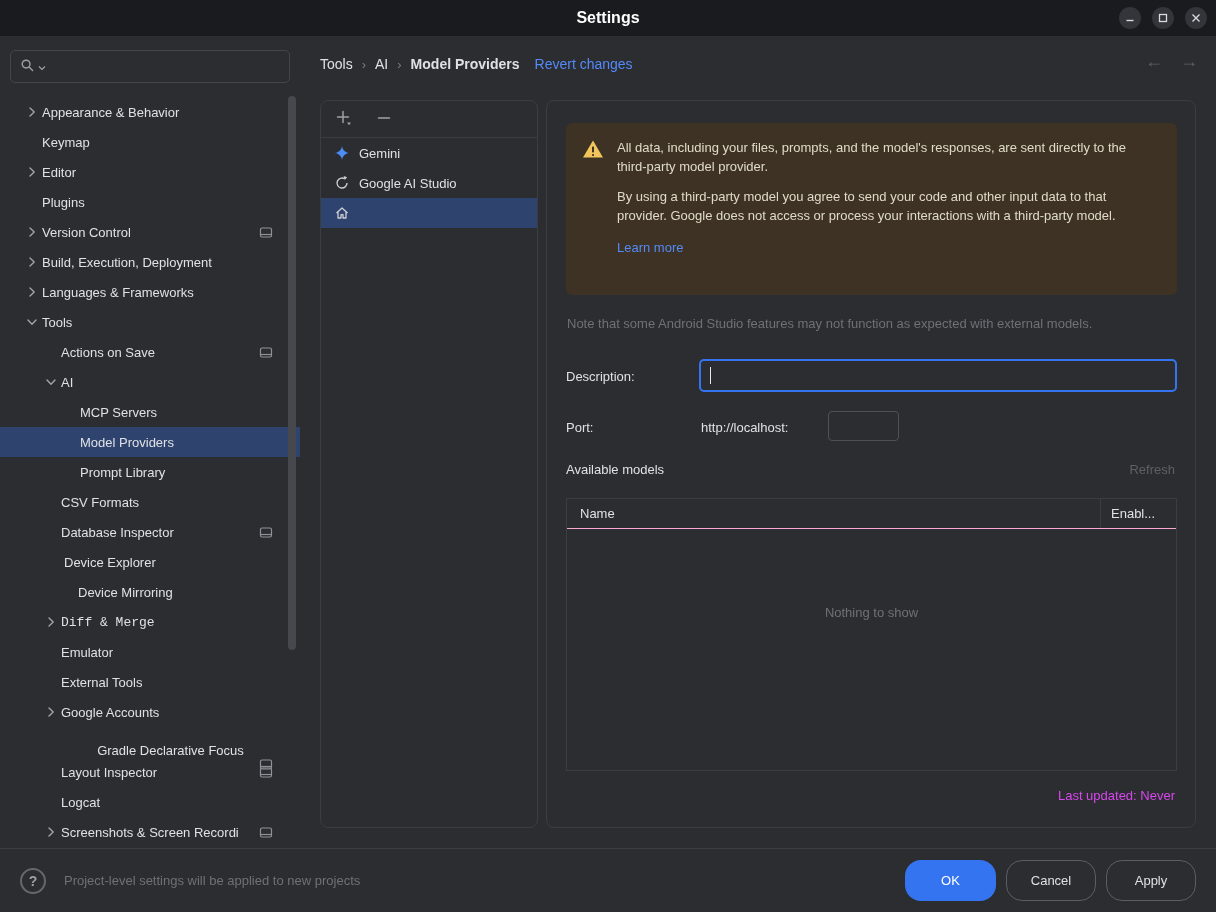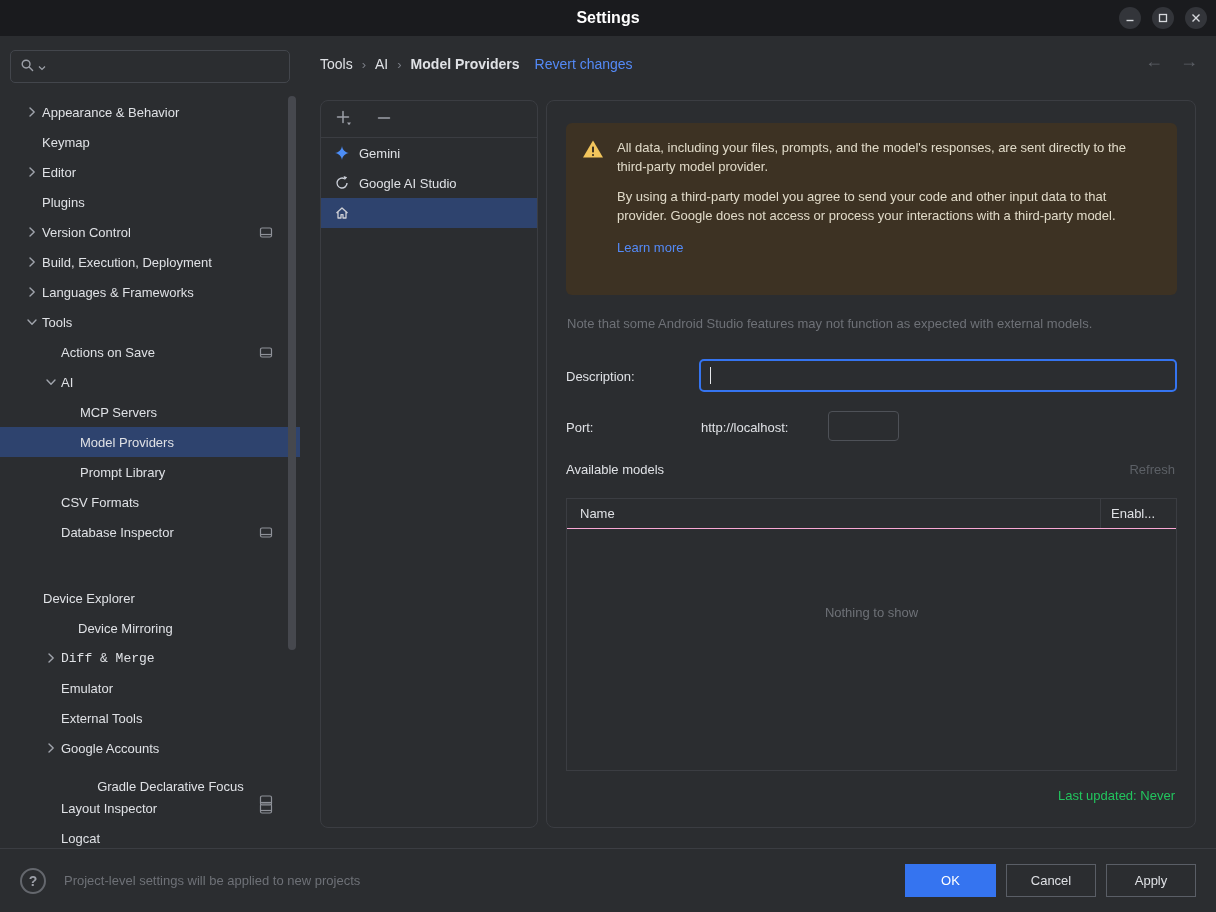--- a/index.html
+++ b/index.html
@@ -54,27 +54,27 @@
   .caret{position:absolute;left:163px;top:266px;width:1px;height:17px;background:#e6e8eb;}
   .port-prefix{position:absolute;left:154px;top:319px;color:#dfe1e5;}
   .port-input{position:absolute;left:281px;top:310px;width:71px;height:30px;background:#2b2d30;border:1px solid #4e5157;border-radius:4px;color:#dfe1e5;padding:0 7px;font:inherit;outline:none;}
   .models-label{position:absolute;left:19px;top:361px;}
   .refresh-label{position:absolute;right:20px;top:361px;color:#5c6066;}
   .models-table{position:absolute;left:19px;top:397px;width:611px;height:273px;border:1px solid #3b3d42;}
   .table-header{height:30px;display:flex;border-bottom:1px solid #f9a8d4;align-items:stretch;}
   .col-name{flex:1;display:flex;align-items:center;padding-left:13px;}
   .col-enabled{width:76px;display:flex;align-items:center;padding-left:10px;border-left:1px solid #3b3d42;overflow:hidden;white-space:nowrap;}
   .table-empty{position:absolute;left:0;right:0;top:106px;text-align:center;color:#6e7177;}
-  .last-updated{position:absolute;right:20px;top:687px;color:#22c55e;}
+  .last-updated{position:absolute;right:20px;top:687px;color:#d946ef;}
 
   
   .footer{position:absolute;left:0;right:0;bottom:0;height:64px;border-top:1px solid #3b3d42;display:flex;align-items:center;padding:0 20px;gap:14px;background:#2b2d30;}
   .help-btn{width:26px;height:26px;border-radius:50%;border:2px solid #64676d;color:#9da0a8;display:flex;align-items:center;justify-content:center;font-size:14px;font-weight:700;flex:none;}
   .footer-note{color:#6e7177;flex:1;margin-left:4px;}
-  .btn{height:33px;border-radius:0;display:flex;align-items:center;justify-content:center;cursor:default;}
+  .btn{height:41px;border-radius:16px;display:flex;align-items:center;justify-content:center;cursor:default;}
   .btn-primary{min-width:91px;background:#3574f0;color:#ffffff;padding:0 24px;}
   .btn-secondary{min-width:90px;border:1px solid #5a5e66;color:#dfe1e5;background:transparent;padding:0 22px;}
   .btn-row{display:flex;gap:10px;}
 </style>
 </head>
 <body>
 
 <div class="app">
 
   <div class="titlebar">
@@ -209,21 +209,21 @@
         <div class="tree-row" style="padding-left: 41px;">
           <span class="chevron"></span>
           <span class="tree-label">Database Inspector</span>
           <span class="badge">
             <svg width="14" height="13" viewBox="0 0 14 13">
               <rect x="1.5" y="2" width="11" height="9" rx="1.5" fill="none" stroke="#8e9198" stroke-width="1.2"></rect>
               <path d="M2 8.5h10.5" stroke="#8e9198" stroke-width="1.2"></path>
             </svg>
           </span>
         </div>
-        <div class="tree-row" style="padding-left: 23px; margin-top: 36px;">
+        <div class="tree-row" style="padding-left: 44px;">
           <span class="chevron"></span>
           <span class="tree-label">Device Explorer</span>
         </div>
         <div class="tree-row" style="padding-left: 41px; gap: 17px;">
           <span class="chevron"></span>
           <span class="tree-label">Device Mirroring</span>
         </div>
         <div class="tree-row" style="padding-left: 41px; font-family: Liberation Mono, monospace;">
           <span class="chevron">
             <svg width="14" height="14" viewBox="0 0 14 14">

